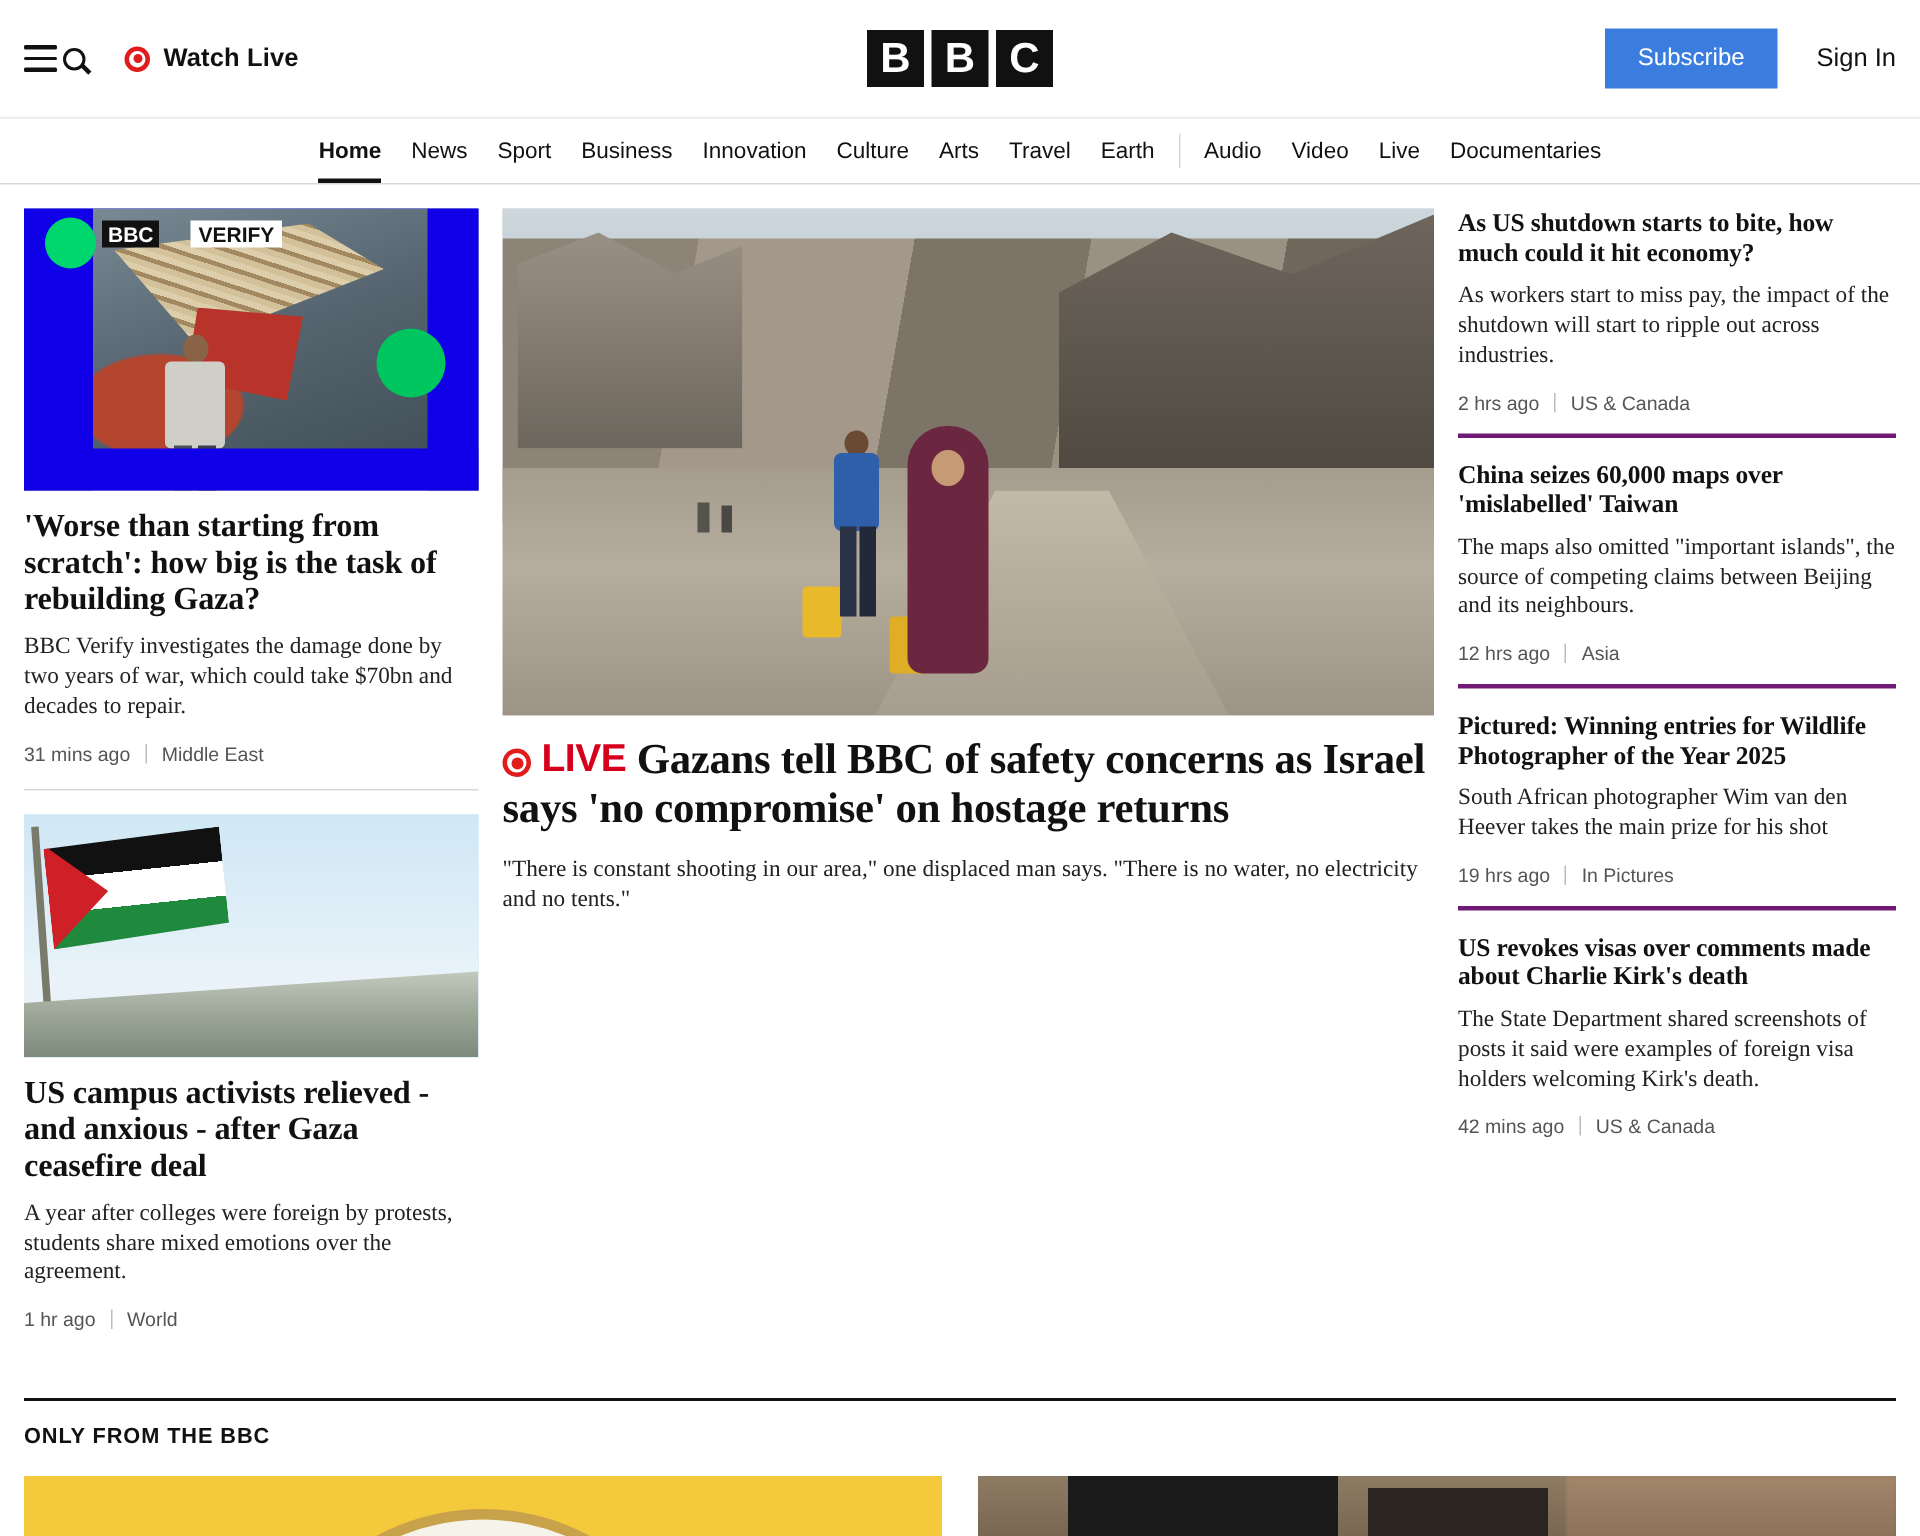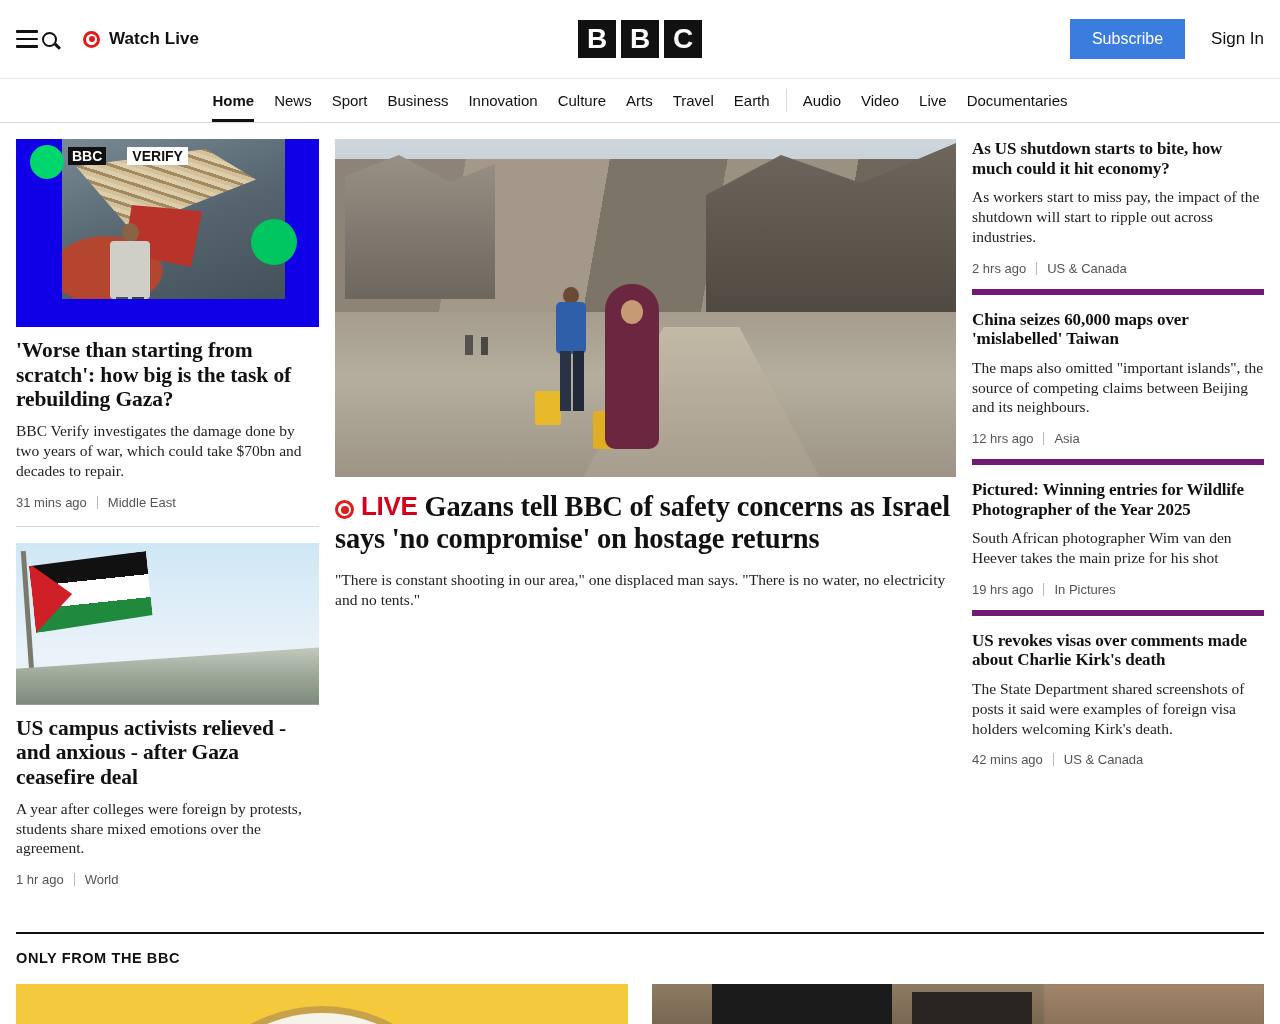--- a/index.html
+++ b/index.html
@@ -245,21 +245,21 @@
     letter-spacing: -.2px;
   }
   p.hero-sum {
     font-family: "Liberation Serif", serif;
     font-size: 15.5px; line-height: 1.3; margin: 14px 0 0 0; color: #222;
   }
 
   
   .rlist { }
   .ritem { padding-bottom: 13px; }
-  .ritem + .ritem { border-top: 6px solid #701a75; padding-top: 15px; }
+  .ritem + .ritem { border-top: 3px solid #701a75; padding-top: 15px; }
   .ritem h3 {
     font-family: "Liberation Serif", serif;
     font-size: 17px; line-height: 1.15; font-weight: 700; margin: 0;
     letter-spacing: -.1px;
   }
 
   
   .section {
     margin-top: 45px; border-top: 2px solid #111; padding-top: 16px;
   }

